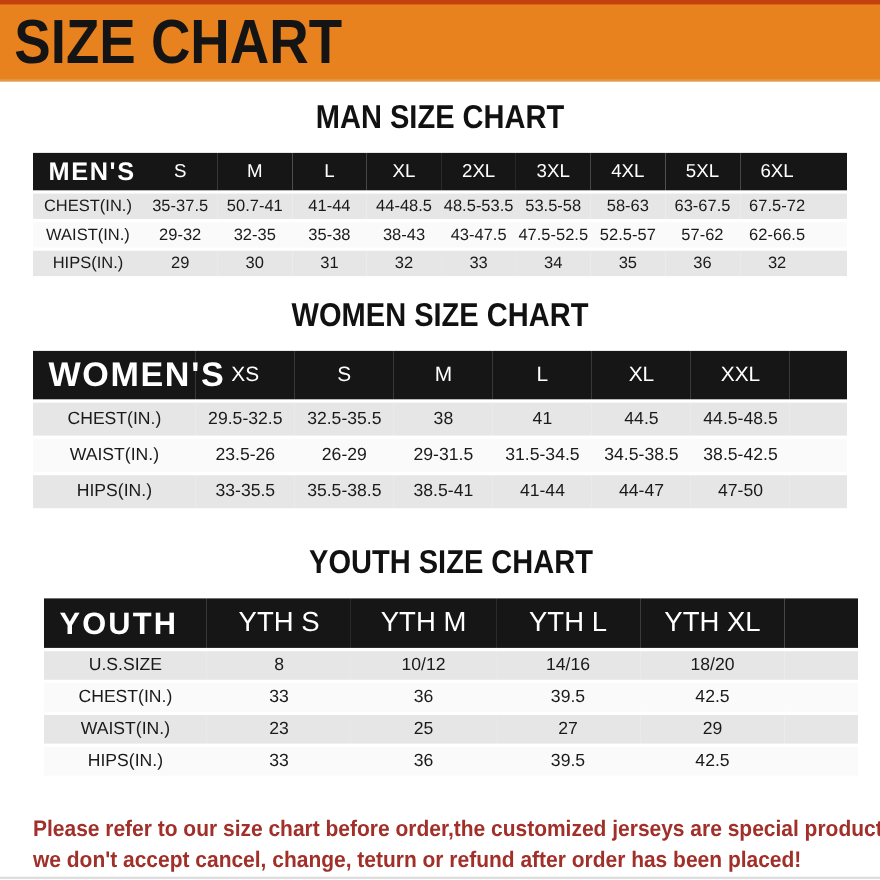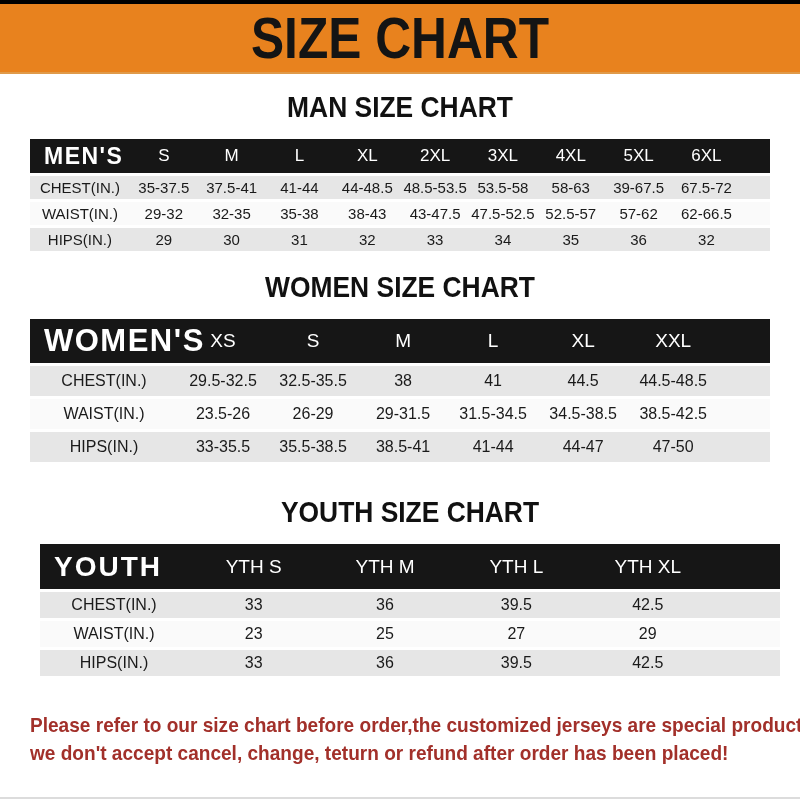--- a/index.html
+++ b/index.html
@@ -8,23 +8,23 @@
     width: 800px; height: 800px;
     background: #ffffff;
     font-family: "Liberation Sans", sans-serif;
     position: relative;
     overflow: hidden;
   }
   
   .banner {
     height: 74px;
     background: #E8821E;
-    border-top: 4px solid #000000;
+    border-top: 4px solid #c2410c;
     border-bottom: 2px solid #E09A4A;
-    display: flex; align-items: center; justify-content: center;
+    display: flex; align-items: center; 
   }
   .banner h1 {
     margin: 0;
     font-size: 54px;
     font-weight: bold;
     color: #141414;
     letter-spacing: 0px;
     transform: scaleX(0.92) scaleY(1.05);
     white-space: nowrap;
   }
@@ -78,21 +78,21 @@
   .table-men tbody td { height: 23px; font-size: 15px; }
   .table-men th:first-child { width: 13.5%; }
   .table-men th:last-child  { width: 4%; }
   
   .table-women thead th { height: 44px; font-size: 19px; }
   .table-women thead th.corner { font-size: 31px; }
   .table-women tbody td { height: 30px; font-size: 16px; }
   .table-women th:first-child { width: 20%; }
   .table-women th:last-child  { width: 7%; }
   
-  .table-youth thead th { height: 45px; font-size: 19px; }
+  .table-youth thead th { height: 45px; font-size: 25px; }
   .table-youth thead th.corner { font-size: 28px; letter-spacing: 2px; }
   .table-youth tbody td { height: 26px; font-size: 16px; }
   .table-youth th:first-child { width: 20%; }
   .table-youth th:last-child  { width: 9%; }
   
   .footer-note {
     margin: 32px 0 0 30px;
   }
   .footer-note p {
     margin: 0;
@@ -135,27 +135,27 @@
             <th>4XL</th>
             <th>5XL</th>
             <th>6XL</th>
             <th class="filler"></th>
           </tr>
         </thead>
         <tbody>
           <tr>
             <td class="row-label">CHEST(IN.)</td>
             <td>35-37.5</td>
-            <td>37.5-41</td>
+            <td>50.7-41</td>
             <td>41-44</td>
             <td>44-48.5</td>
             <td>48.5-53.5</td>
             <td>53.5-58</td>
             <td>58-63</td>
-            <td>39-67.5</td>
+            <td>63-67.5</td>
             <td>67.5-72</td>
             <td class="filler"></td>
           </tr>
           <tr>
             <td class="row-label">WAIST(IN.)</td>
             <td>29-32</td>
             <td>32-35</td>
             <td>35-38</td>
             <td>38-43</td>
             <td>43-47.5</td>
@@ -240,20 +240,28 @@
             <th class="corner">YOUTH</th>
             <th>YTH S</th>
             <th>YTH M</th>
             <th>YTH L</th>
             <th>YTH XL</th>
             <th class="filler"></th>
           </tr>
         </thead>
         <tbody>
           <tr>
+            <td class="row-label">U.S.SIZE</td>
+            <td>8</td>
+            <td>10/12</td>
+            <td>14/16</td>
+            <td>18/20</td>
+            <td class="filler"></td>
+          </tr>
+          <tr>
             <td class="row-label">CHEST(IN.)</td>
             <td>33</td>
             <td>36</td>
             <td>39.5</td>
             <td>42.5</td>
             <td class="filler"></td>
           </tr>
           <tr>
             <td class="row-label">WAIST(IN.)</td>
             <td>23</td>

